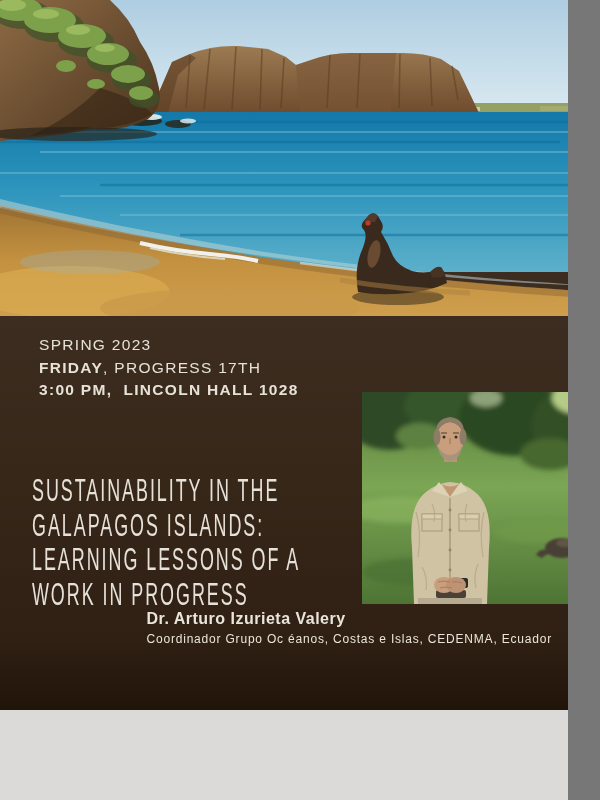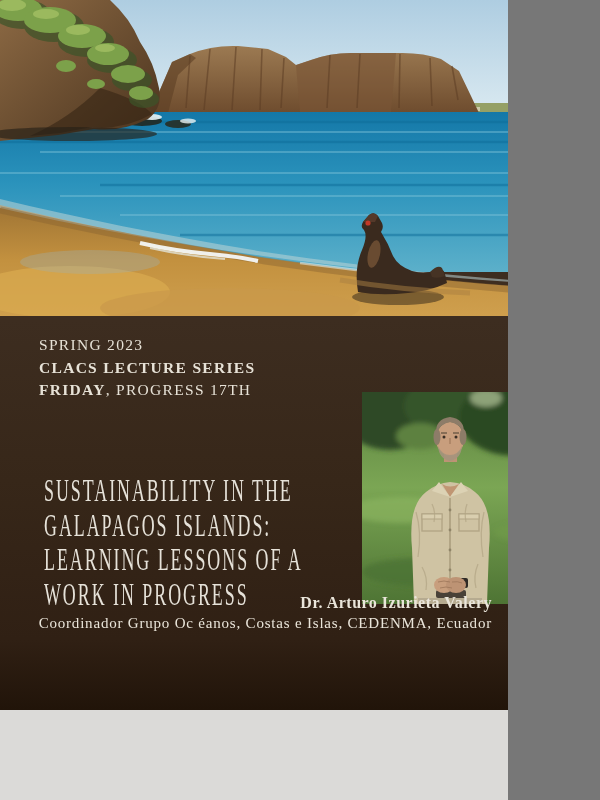--- a/index.html
+++ b/index.html
@@ -1,36 +1,36 @@
 <!DOCTYPE html>
 <html><head>
 <meta charset="utf-8">
 <style>
   html,body{margin:0;padding:0;background:#777;}
   .poster{
-    position:relative;width:508px;height:800px;overflow:hidden;
-    font-family:Liberation Serif, serif;
+    position:relative;width:568px;height:800px;overflow:hidden;
+    font-family:Liberation Sans, sans-serif;
     background:linear-gradient(180deg,#3d2d20 40%,#372719 60%,#302014 80%,#211409 88.7%,#211409 100%);
   }
   .hero{position:absolute;left:0;top:0;width:600px;height:316px;display:block;}
   .portrait{position:absolute;left:362px;top:392px;width:226px;height:212px;display:block;}
 
   .info-block{position:absolute;left:39px;top:334px;color:#e7e2d7;}
   .info-line{font-size:15.5px;line-height:22.5px;letter-spacing:1.3px;white-space:pre;font-weight:400;}
   .info-line b,.b{font-weight:700;}
 
-  .title-block{position:absolute;left:44px;top:473px;color:#e6e2d9;}
+  .title-block{position:absolute;left:32px;top:473px;color:#e6e2d9;}
   .title-line{
     font-size:32px;line-height:34.6px;letter-spacing:3.5px;white-space:nowrap;
     transform:scaleX(0.56);transform-origin:0 50%;font-weight:400;
   }
 
-  .speaker-block{position:absolute;right:16px;top:592px;text-align:right;color:#eae5da;}
+  .speaker-block{position:absolute;right:16px;top:608px;color:#eae5da;}
   .speaker-name{font-size:16px;font-weight:700;line-height:21px;letter-spacing:0.5px;white-space:pre;}
-  .speaker-role{font-size:15px;font-weight:400;line-height:21px;letter-spacing:0.8px;white-space:pre;}
+  .speaker-role{font-size:12px;font-weight:400;line-height:21px;letter-spacing:0.8px;white-space:pre;}
 
   .footer{position:absolute;left:0;top:710px;width:600px;height:90px;background:#dbdad8;}
 </style>
 </head>
 <body>
 
 <div class="poster">
 
   <svg class="hero" viewBox="0 0 600 316" aria-hidden="true">
     <defs>
@@ -146,22 +146,22 @@
       <circle cx="368" cy="223" r="2.6" fill="#c23a28"></circle>
       <ellipse cx="374" cy="254" rx="6" ry="14" fill="#7a5738" opacity="0.75" transform="rotate(12 374 254)"></ellipse>
       <path d="M430,272 Q438,264 442,268 L445,276 Q438,279 432,277 Z" fill="#463324"></path>
     </g>
 
     <path d="M340,280 Q400,290 470,293" stroke="#a97f42" stroke-width="5" opacity="0.5" fill="none"></path>
   </svg>
 
   <div class="info-block">
     <div class="info-line">SPRING 2023</div>
-    <div class="info-line b">CLACS LECTURE SERIES</div>
     <div class="info-line"><b>FRIDAY</b><span>, PROGRESS 17TH</span></div>
+    <div class="info-line b">3:00 PM,  LINCOLN HALL 1028</div>
   </div>
 
   <svg class="portrait" viewBox="0 0 226 212" aria-hidden="true">
     <defs>
       <linearGradient id="field" x1="0" y1="0" x2="0" y2="1">
         <stop offset="0" stop-color="#5d8140"></stop>
           <stop offset="0.45" stop-color="#7ba654"></stop>
           <stop offset="1" stop-color="#4e7434"></stop>
       </linearGradient>
       <filter id="blur2">

